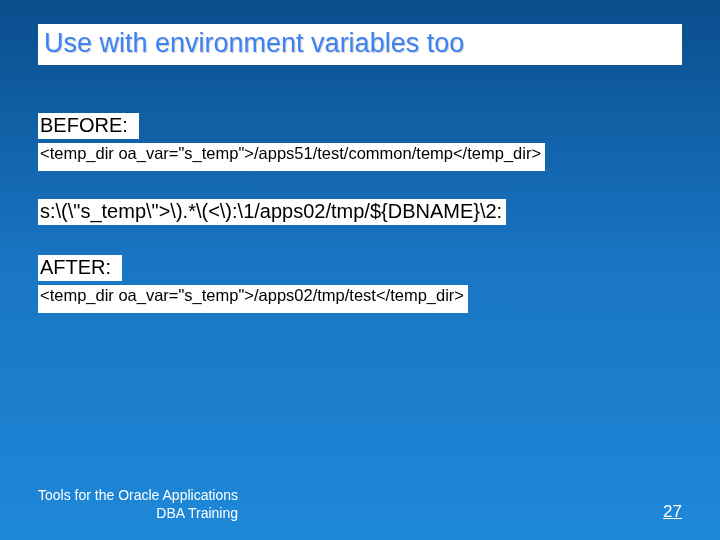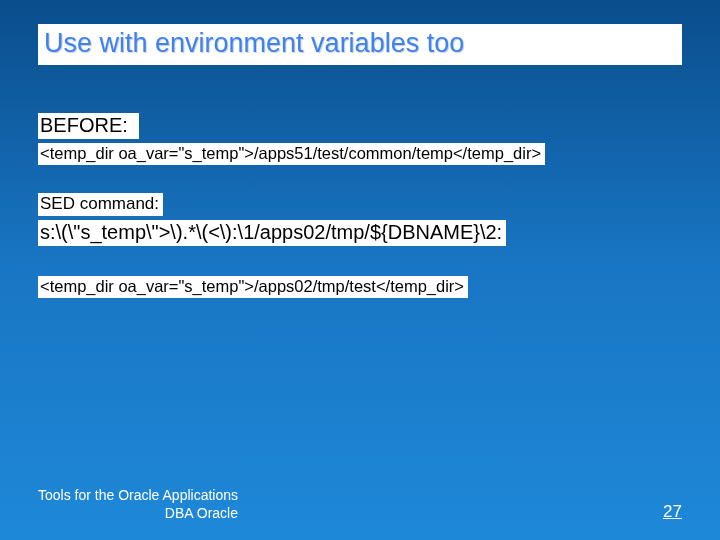--- a/index.html
+++ b/index.html
@@ -40,21 +40,21 @@
     color: #000000;
     display: inline-block;
     padding: 1px 4px 2px 2px;
     margin-bottom: 4px;
   }
   .code-line {
     font-size: 16.5px;
     background: #ffffff;
     color: #000000;
     display: inline-block;
-    padding: 1px 4px 2px 2px;
+    padding: 1px 4px 8px 2px;
     white-space: nowrap;
   }
   .code-line-big {
     font-size: 20px;
     background: #ffffff;
     color: #000000;
     display: inline-block;
     padding: 1px 4px 2px 2px;
     white-space: nowrap;
   }
@@ -86,28 +86,28 @@
 
 <div class="slide">
   <div class="title">Use with environment variables too</div>
 
   <div class="block">
     <div><span class="section-label">BEFORE:</span></div>
     <div><span class="code-line">&lt;temp_dir oa_var="s_temp"&gt;/apps51/test/common/temp&lt;/temp_dir&gt;</span></div>
   </div>
 
   <div class="block-sed">
-    <div><span class="sed-label">SED command:</span></div>
     <div><span class="code-line-big">s:\(\"s_temp\"&gt;\).*\(&lt;\):\1/apps02/tmp/${DBNAME}\2:</span></div>
   </div>
 
   <div class="block">
+    <div><span class="section-label">AFTER:</span></div>
     <div><span class="code-line">&lt;temp_dir oa_var="s_temp"&gt;/apps02/tmp/test&lt;/temp_dir&gt;</span></div>
   </div>
 </div>
 
 <div class="footer">
   <div class="footer-center">
     <div>Tools for the Oracle Applications</div>
-    <div>DBA Oracle</div>
+    <div>DBA Training</div>
   </div>
   <div class="footer-right">27</div>
 </div>
 
 </body></html>

